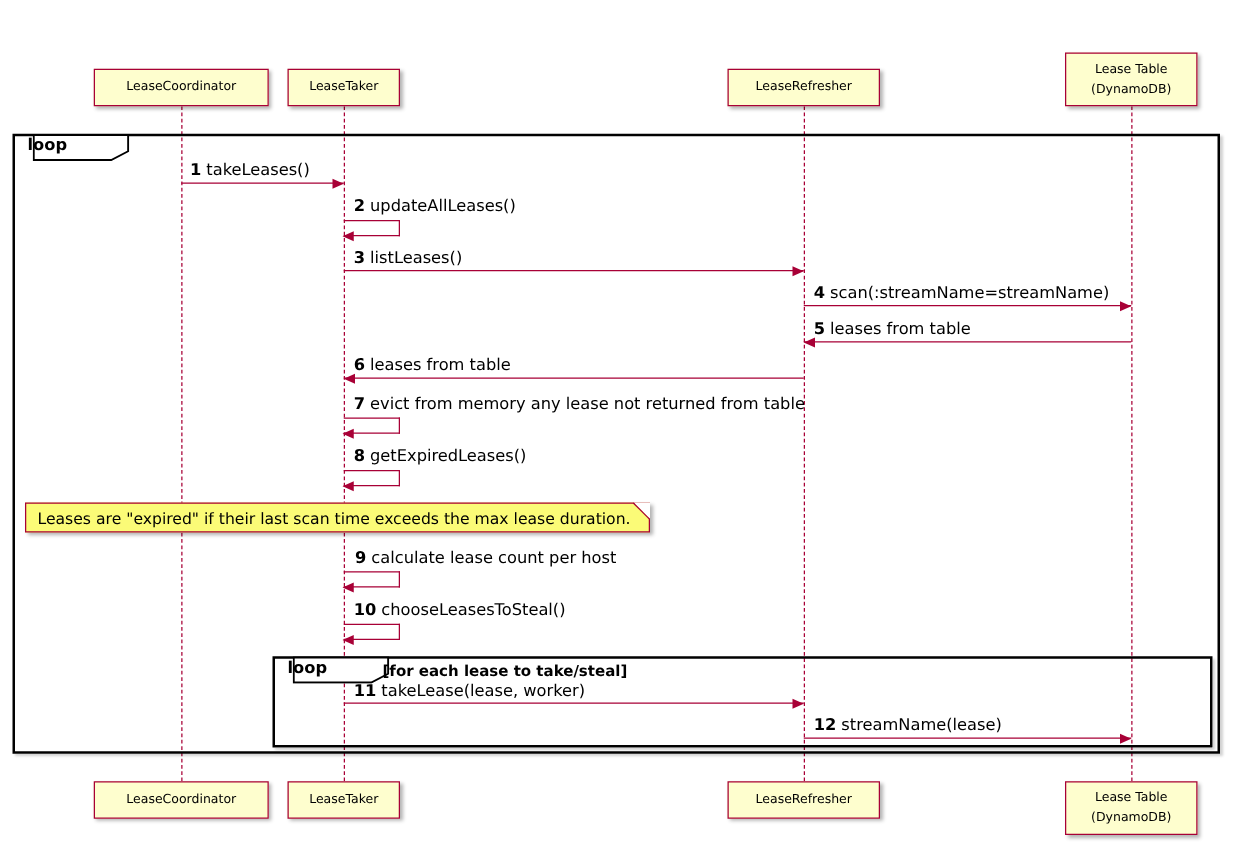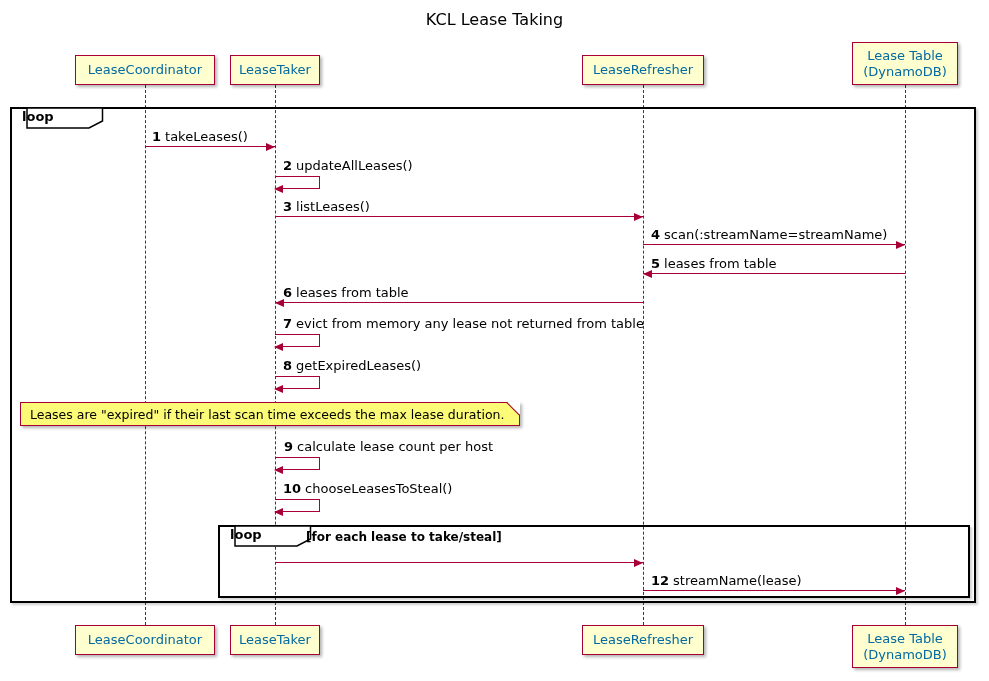--- a/index.html
+++ b/index.html
@@ -8,21 +8,21 @@
   .canvas { position:relative; width:989px; height:681px; background:#ffffff; overflow:hidden; }
 
   .title { position:absolute; top:10px; left:0; width:100%; text-align:center;
            font-size:16px; color:#000; }
 
   .lifeline { position:absolute; width:0; border-left:1px dashed #A80036; }
 
   .participant { position:absolute; background:#FEFECE; border:1.5px solid #A80036;
                  box-shadow:2px 2px 3px rgba(0,0,0,0.3);
                  display:flex; flex-direction:column; align-items:center; justify-content:center;
-                 font-size:13px; line-height:16px; color:#0369a1; text-align:center; }
+                 font-size:10px; line-height:16px; color:#000000; text-align:center; }
 
   .loop-frame { position:absolute; border:2px solid #000; box-shadow:2px 2px 2px rgba(0,0,0,0.18); }
   .loop-tab { position:absolute; top:-2px; left:-2px; width:78px; height:22px;padding-left:16px; }
   .loop-kw  { position:absolute; top:2px; left:12px; font-size:13px; font-weight:bold; color:#000; }
   .loop-cond{ position:absolute; top:3px; left:86px; font-size:12px; font-weight:bold;
               color:#000; white-space:nowrap; }
 
   .msg-label { position:absolute; font-size:13px; line-height:16px; color:#000; white-space:nowrap; }
   .msg-num   { font-weight:bold; padding-right:4px; }
 
@@ -48,21 +48,20 @@
                border-top:13px solid #ffffff; border-left:13px solid transparent; }
   .note-fold::after { content:""; position:absolute; left:-13px; top:-13px;
                       width:18px; height:1px; background:#A80036;
                       transform:rotate(45deg); transform-origin:0 0; }
 </style>
 </head>
 <body>
 
 <div class="canvas">
 
-  <div class="title">KCL Lease Taking</div>
 
   <div class="lifeline" style="left:145px;top:85px;height:540px"></div>
   <div class="lifeline" style="left:275px;top:85px;height:540px"></div>
   <div class="lifeline" style="left:643px;top:85px;height:540px"></div>
   <div class="lifeline" style="left:905px;top:85px;height:540px"></div>
 
   <div class="loop-frame" style="left:10px;top:107px;width:966px;height:496px">
     <div class="loop-tab">
       <svg width="78" height="22" viewBox="0 0 78 22">
         <path d="M1,1 H76.5 V14 L63,21 H1 Z" fill="#ffffff" stroke="#000000" stroke-width="1.5"></path>
@@ -129,20 +128,23 @@
   <div class="msg-label" style="left:284px;top:439px">
     <span class="msg-num">9</span><span>calculate lease count per host</span>
   </div>
   <div class="self-arrow" style="left:275px;top:457px"></div>
 
   <div class="msg-label" style="left:283px;top:481px">
     <span class="msg-num">10</span><span>chooseLeasesToSteal()</span>
   </div>
   <div class="self-arrow" style="left:275px;top:499px"></div>
 
+  <div class="msg-label" style="left:283px;top:546px">
+    <span class="msg-num">11</span><span>takeLease(lease, worker)</span>
+  </div>
   <div class="h-arrow right" style="left:275px;top:562px;width:368px"></div>
 
   <div class="msg-label" style="left:651px;top:573px">
     <span class="msg-num">12</span><span>streamName(lease)</span>
   </div>
   <div class="h-arrow right" style="left:643px;top:590px;width:262px"></div>
 
   <div class="participant" style="left:75px;top:55px;width:140px;height:30px">
     <span>LeaseCoordinator</span>
   </div>

